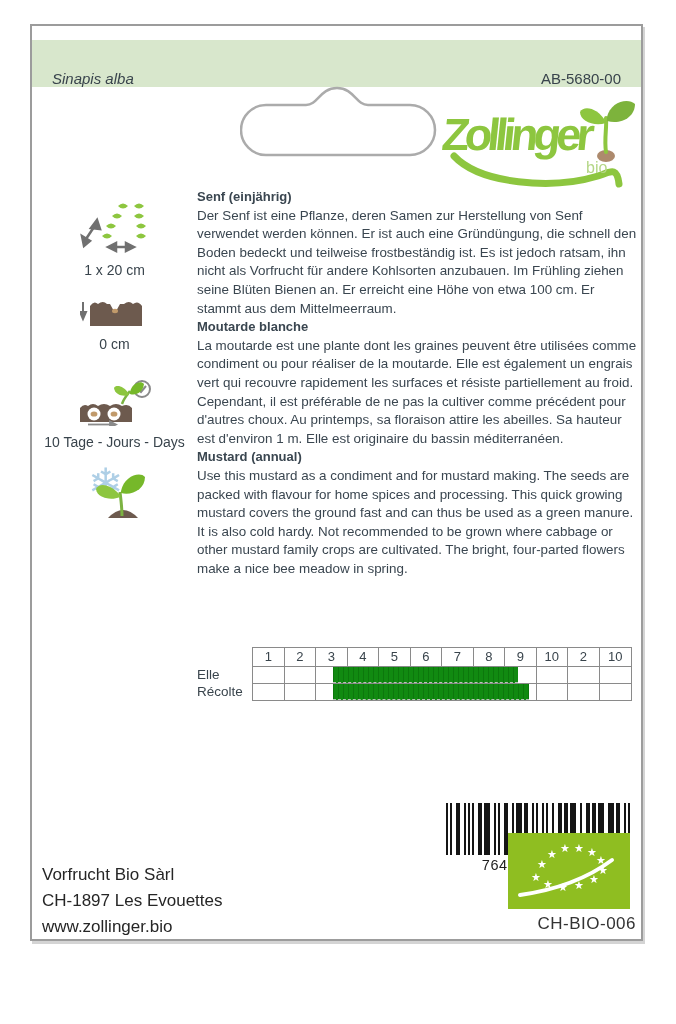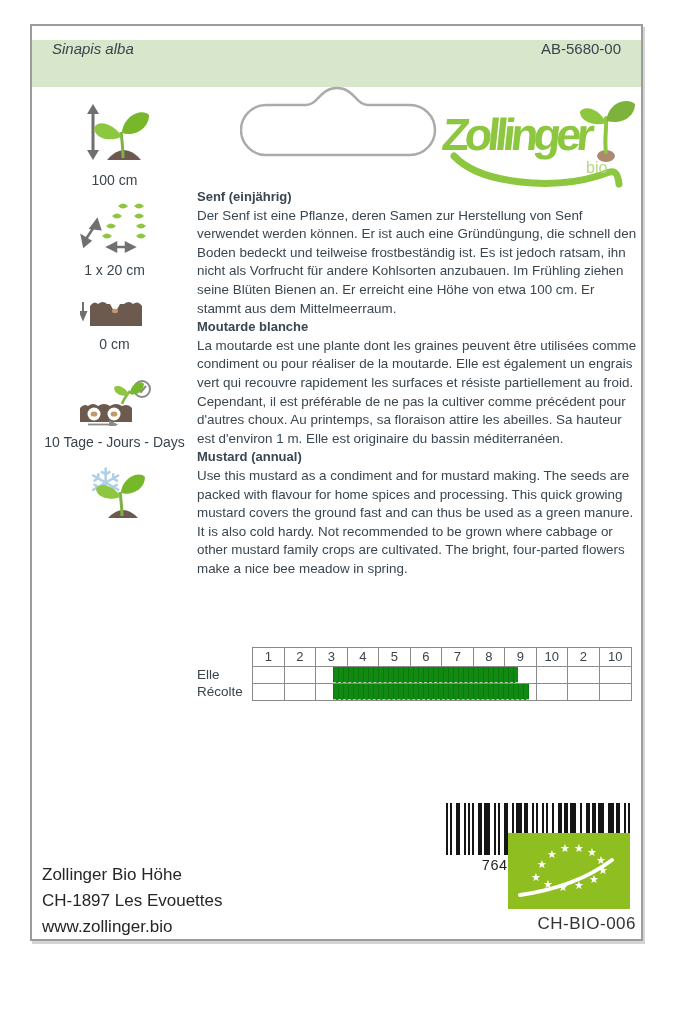--- a/index.html
+++ b/index.html
@@ -8,21 +8,21 @@
     font-family:"Liberation Sans", sans-serif; overflow:hidden;
   }
   .packet {
     position:absolute; left:30px; top:24px; width:609px; height:913px;
     background:#fff; border:2px solid #9c9c9c; box-shadow:2px 3px 0 #d4d4d4;
   }
   
   .topbar {
     position:absolute; left:0; top:14px; width:100%; height:47px;
     background:#d8e7cc; color:#39444c; box-sizing:border-box;
-    display:flex; align-items:flex-start; justify-content:space-between; padding:0 20px;
+    display:flex; align-items:flex-end; justify-content:space-between; padding:0 20px;
     font-size:15px;
   }
   .topbar .latin { font-style:italic; }
   
   .euro-slot { position:absolute; left:208px; top:60px; }
   
   .logo { position:absolute; left:408px; top:74px; }
   
   .spec { position:absolute; left:0; width:165px; text-align:center; color:#39444c; }
   .spec .lbl { font-size:14px; margin-top:4px; }
@@ -81,32 +81,20 @@
       </g>
       <path d="M14,56 C40,84 112,90 158,76 C170,72 177,66 179,84" fill="none" stroke="#8dc63f" stroke-width="7" stroke-linecap="round"></path>
       <ellipse cx="166" cy="56" rx="9" ry="6" fill="#ad8a6d"></ellipse>
       <path d="M166,52 C164,38 167,28 166,18" fill="none" stroke="#8dc63f" stroke-width="4" stroke-linecap="round"></path>
       <path d="M166,22 C158,8 144,5 140,12 C140,21 154,27 166,23 Z" fill="#8dc63f"></path>
       <path d="M167,17 C170,2 188,-3 195,4 C195,17 181,25 167,21 Z" fill="#7db33c"></path>
       <text x="146" y="73" font-size="16" fill="#b5d787" font-family="Liberation Sans, sans-serif">bio</text>
     </svg>
   </div>
 
-  <div class="spec" style="top:76px;">
-    <svg width="76" height="62" viewBox="0 0 76 62">
-      <polygon points="16,2 10,12 22,12" fill="#6f6f6f"></polygon>
-      <polygon points="16,58 10,48 22,48" fill="#6f6f6f"></polygon>
-      <rect x="14.5" y="10" width="3" height="40" fill="#6f6f6f"></rect>
-      <path d="M30,58 Q47,38 64,58 Z" fill="#6d5a4e"></path>
-      <path d="M46,56 C46,46 45,38 44,30" fill="none" stroke="#7cb342" stroke-width="3"></path>
-      <path d="M44,33 C34,20 20,18 17,26 C18,37 33,40 44,35 Z" fill="#8dc63f"></path>
-      <path d="M45,29 C48,12 66,6 72,13 C72,27 57,35 45,31 Z" fill="#76b82a"></path>
-    </svg>
-    <div class="lbl">100 cm</div>
-  </div>
 
   <div class="spec" style="top:176px;">
     <svg width="86" height="52" viewBox="0 0 86 52">
       <g fill="#8dc63f">
         <path d="M46,4 q5,-5 10,0 q-5,5 -10,0 Z"></path>
           <path d="M62,4 q5,-5 10,0 q-5,5 -10,0 Z"></path>
         <path d="M40,14 q5,-5 10,0 q-5,5 -10,0 Z"></path>
           <path d="M62,14 q5,-5 10,0 q-5,5 -10,0 Z"></path>
         <path d="M34,24 q5,-5 10,0 q-5,5 -10,0 Z"></path>
           <path d="M64,24 q5,-5 10,0 q-5,5 -10,0 Z"></path>
@@ -281,18 +269,18 @@
           <text x="86" y="50">★</text>
         <text x="71" y="56">★</text>
           <text x="55" y="58">★</text>
           <text x="40" y="55">★</text>
       </g>
     </svg>
   </div>
   <div class="bio-code">CH-BIO-006</div>
 
   <div class="address">
-    <div>Zollinger Bio Höhe</div>
+    <div>Vorfrucht Bio Sàrl</div>
     <div>CH-1897 Les Evouettes</div>
     <div>www.zollinger.bio</div>
   </div>
 
 </div>
 
 </body></html>

